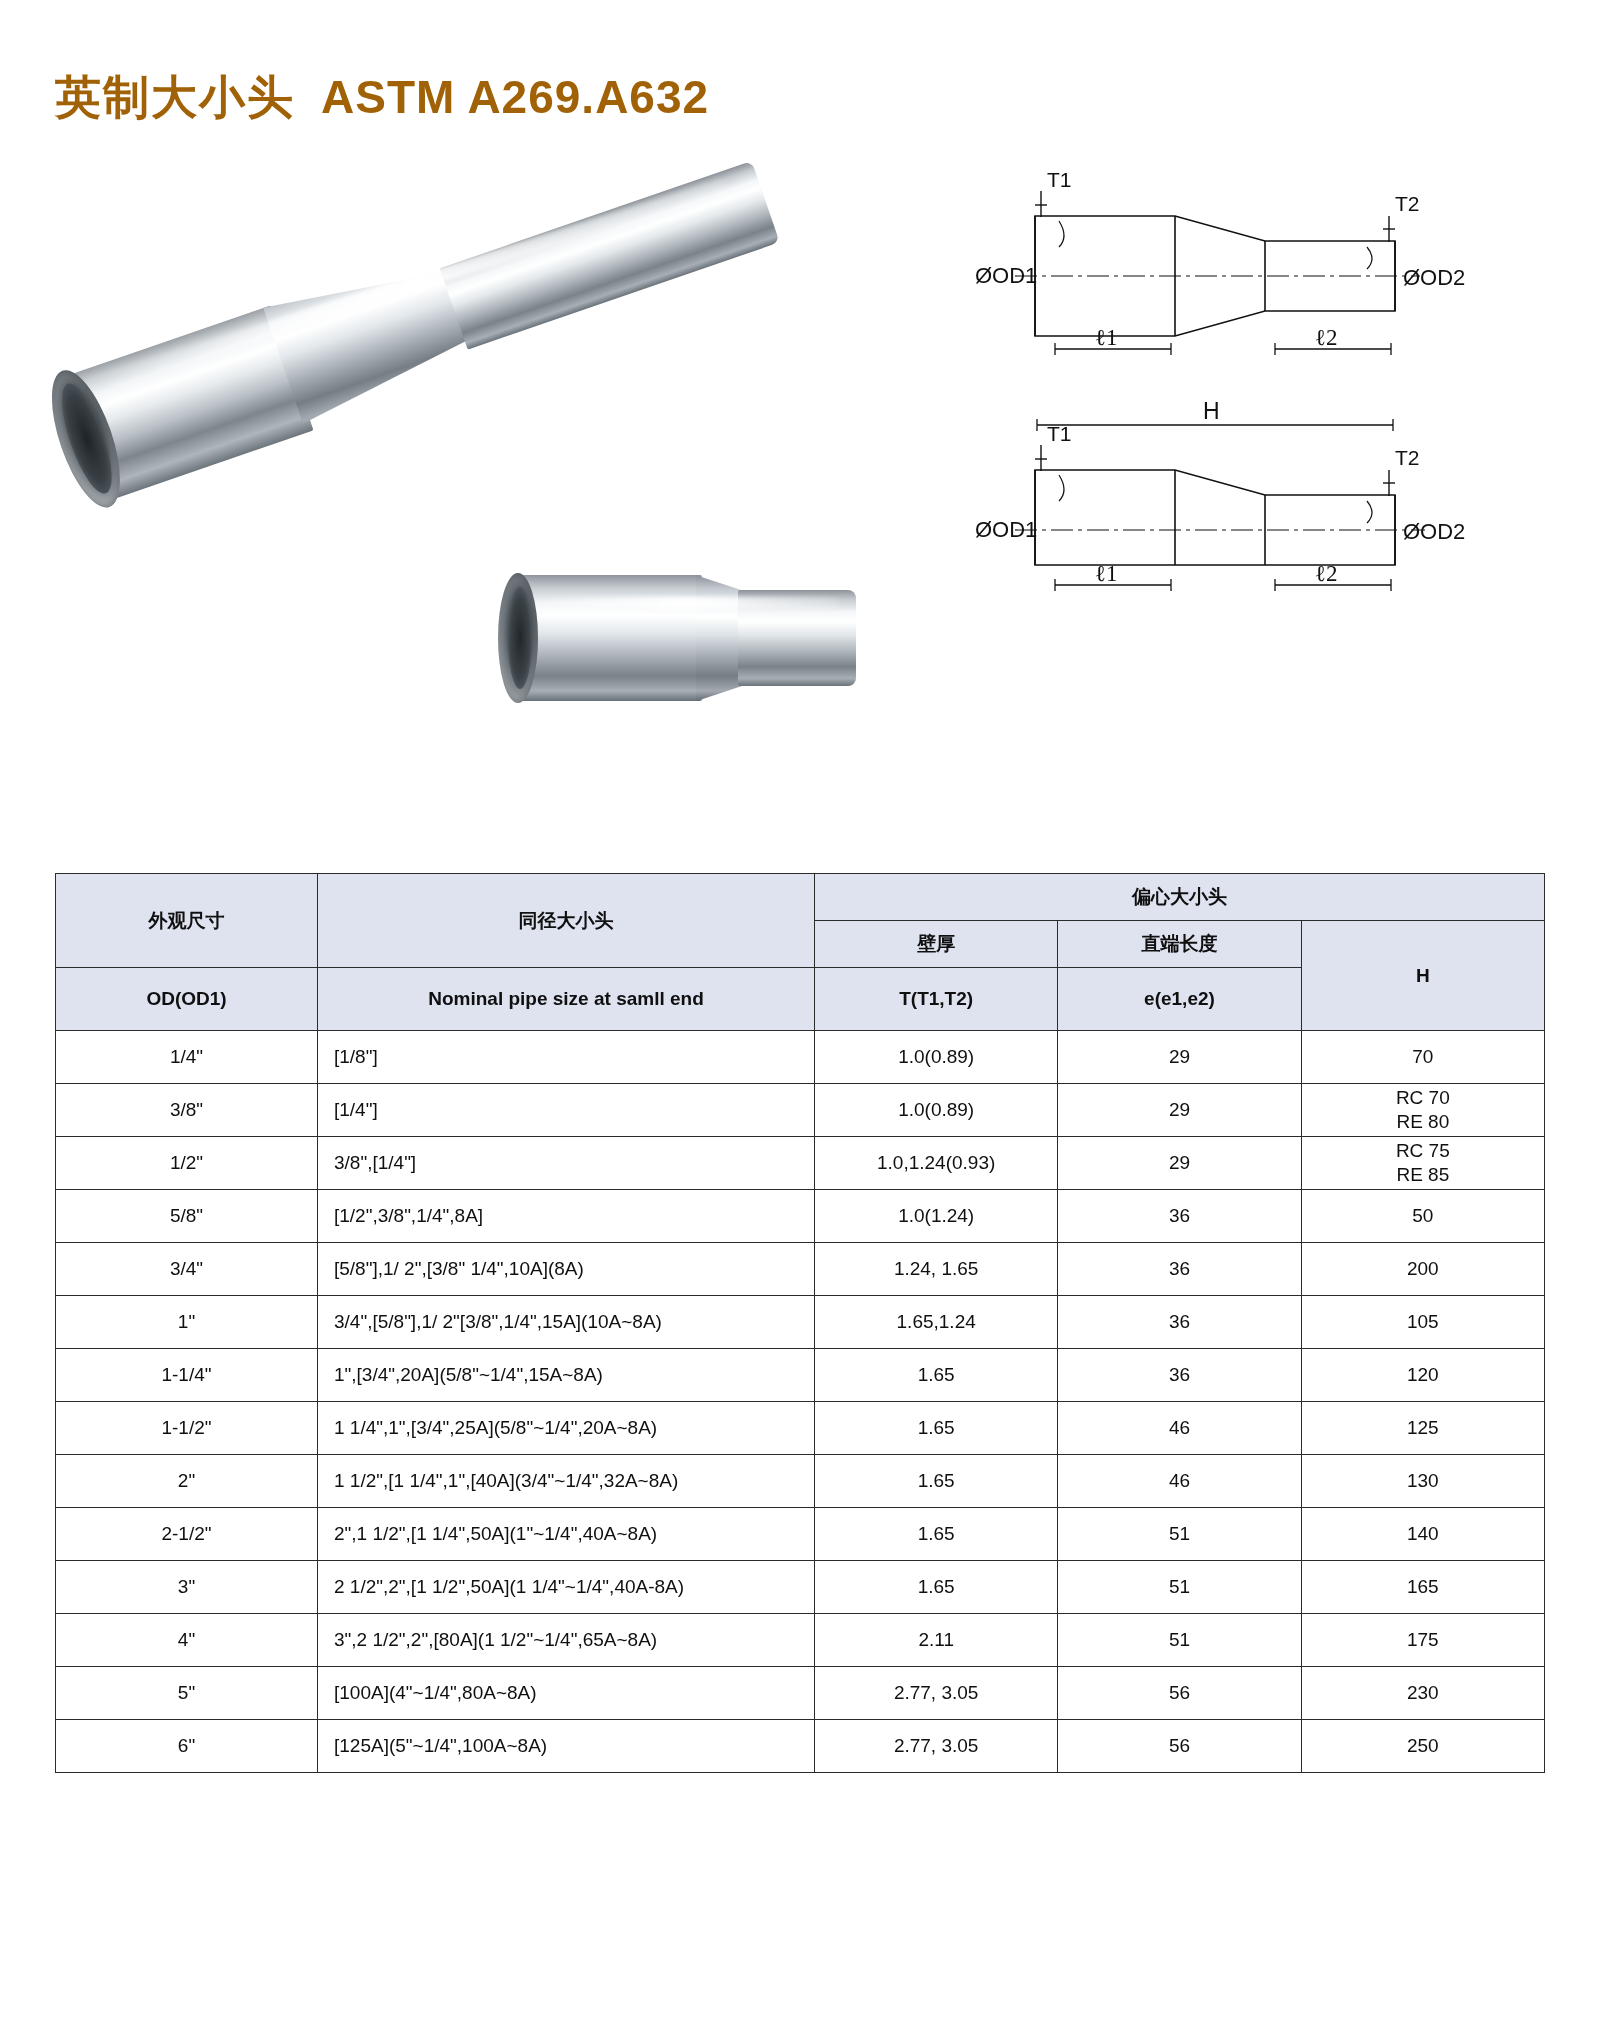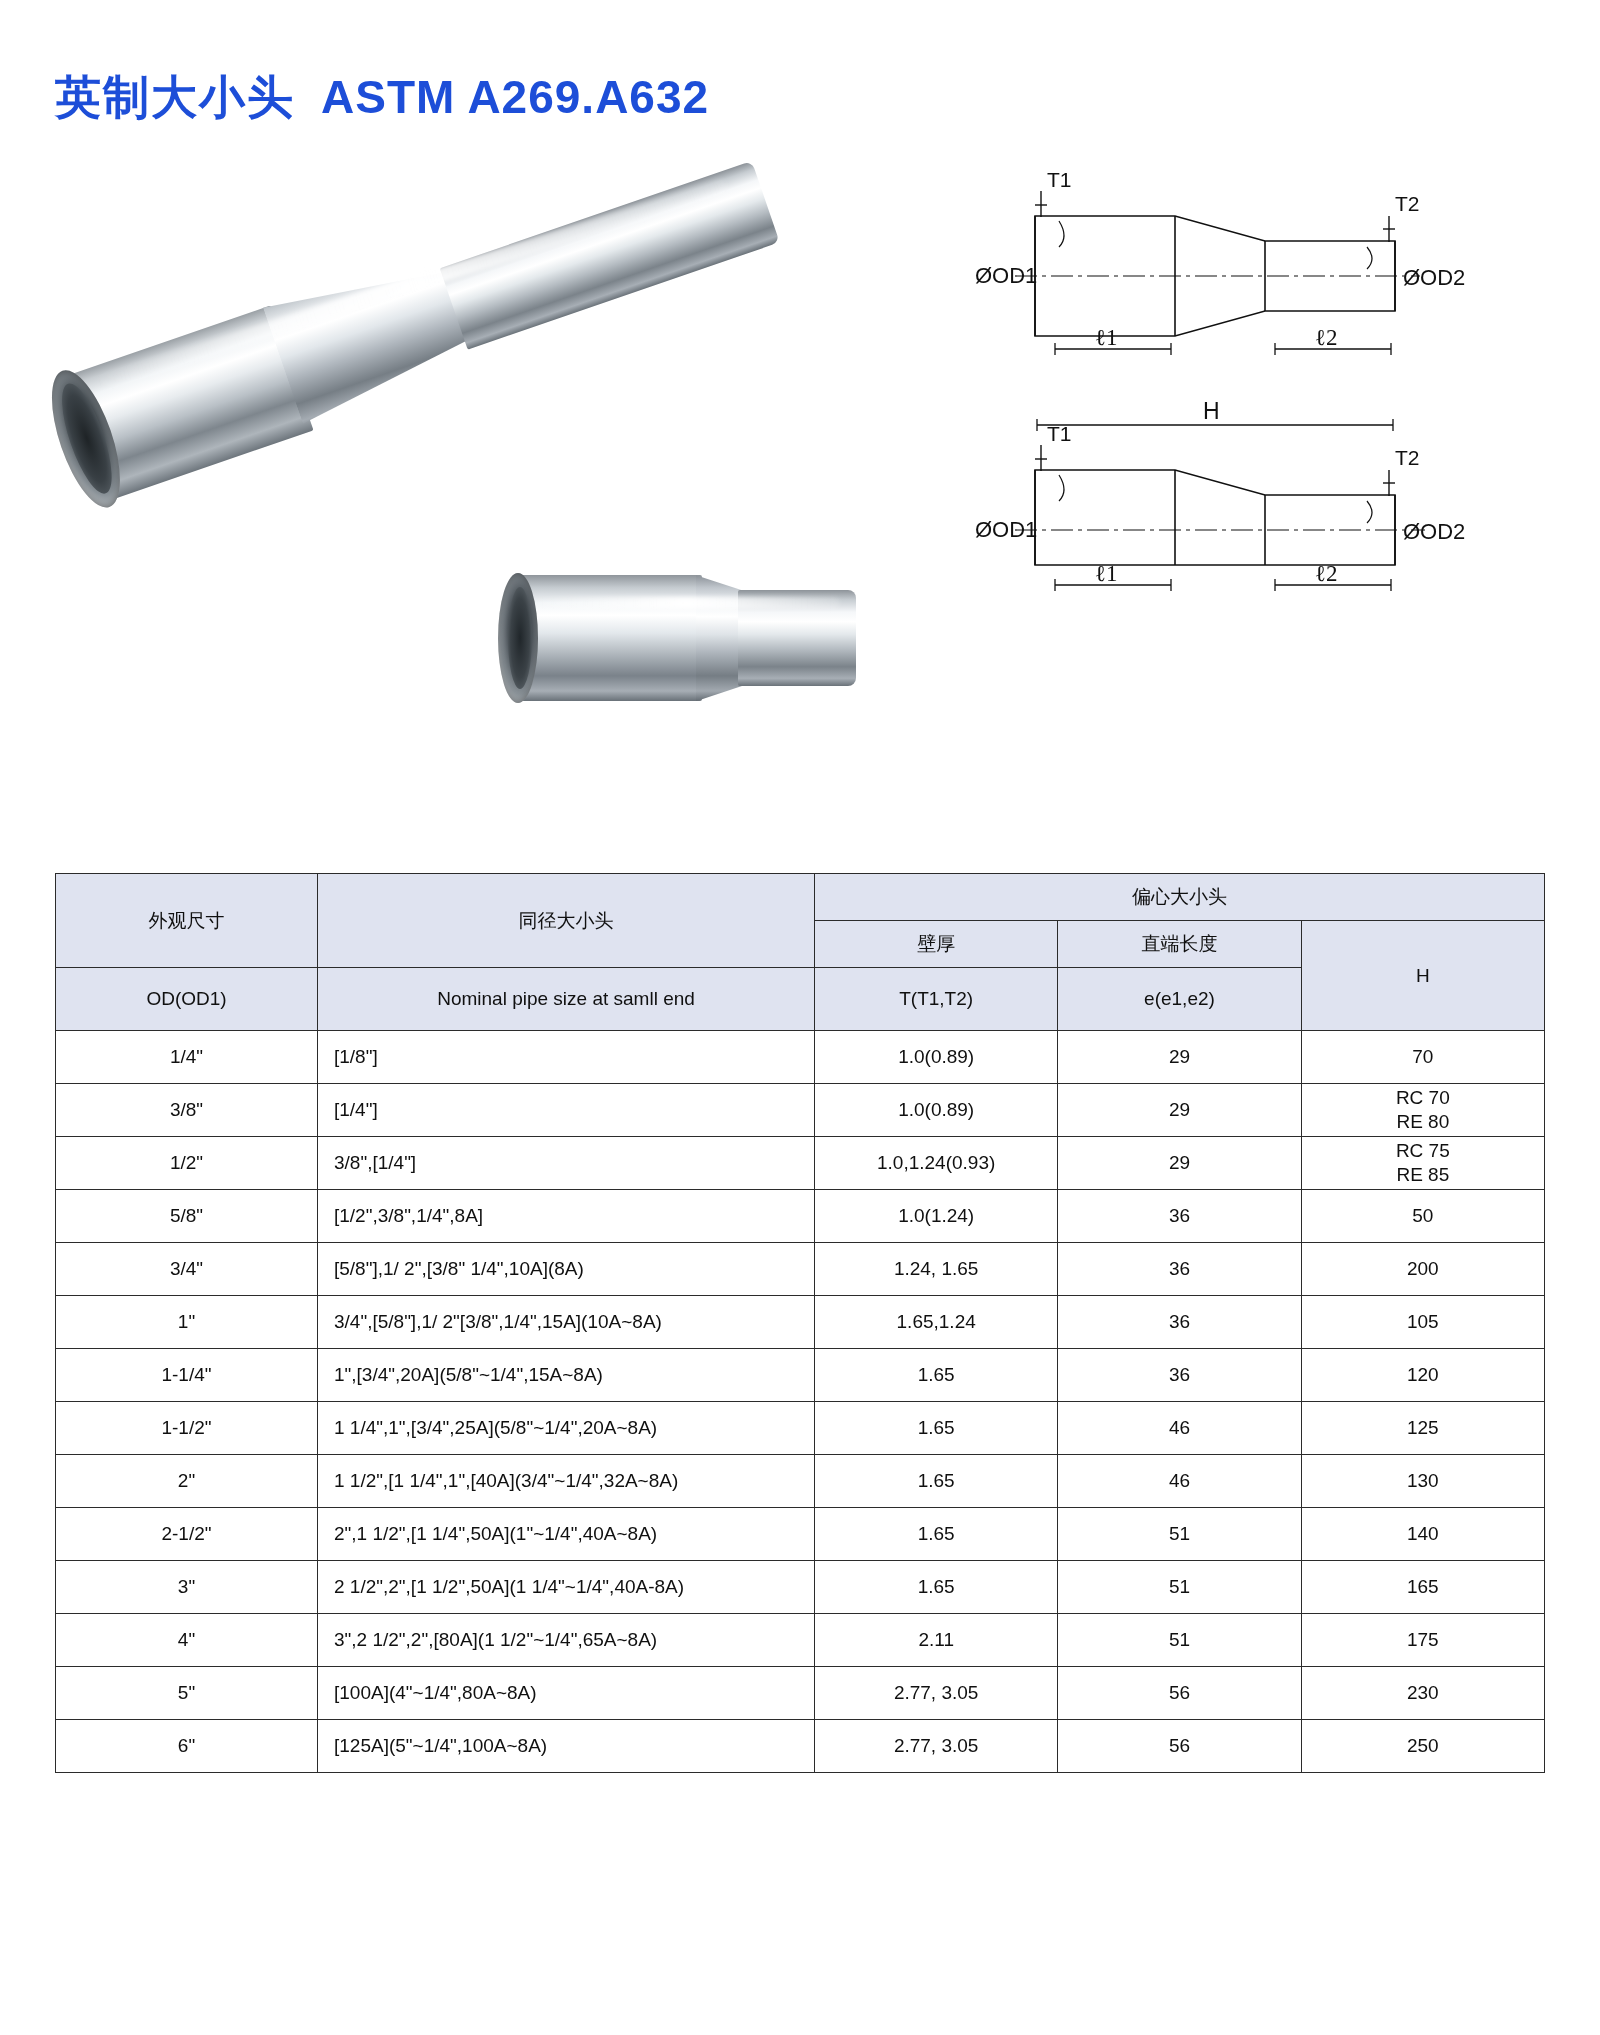--- a/index.html
+++ b/index.html
@@ -20,21 +20,21 @@
     box-sizing: border-box;
     padding: 60px 55px 0 55px;
     position: relative;
   }
   .title {
     font-size: 46px;
     font-weight: 700;
     letter-spacing: 1px;
     margin: 10px 0 4px 0;
     line-height: 1.2;
-    color: #1d4ed8;
+    color: #a16207;
   }
   .title .title-cn { letter-spacing: 2px; }
   .title .title-en { margin-left: 26px; }
 
   
   .hero {
     position: relative;
     height: 700px;
     margin-top: 28px;
   }
@@ -195,21 +195,21 @@
   .spec-table th, .spec-table td {
     border: 1px solid #2b2b2b;
     font-size: 19px;
     font-weight: 400;
     color: #101010;
     padding: 0 8px;
   }
   .spec-table thead th {
     background: #dfe3f0;
     text-align: center;
-    font-weight: 400;
+    font-weight: 700;
     height: 46px;
   }
   .spec-table thead th.tall { height: 62px; }
   .spec-table tbody td { height: 52px; text-align: center; }
   .spec-table tbody td.left { text-align: left; padding-left: 16px; }
   .col-od { width: 245px; }
   .col-nom { width: 480px; }
   .col-t { width: 245px; }
   .col-e { width: 245px; }
   .col-h { width: 275px; }

